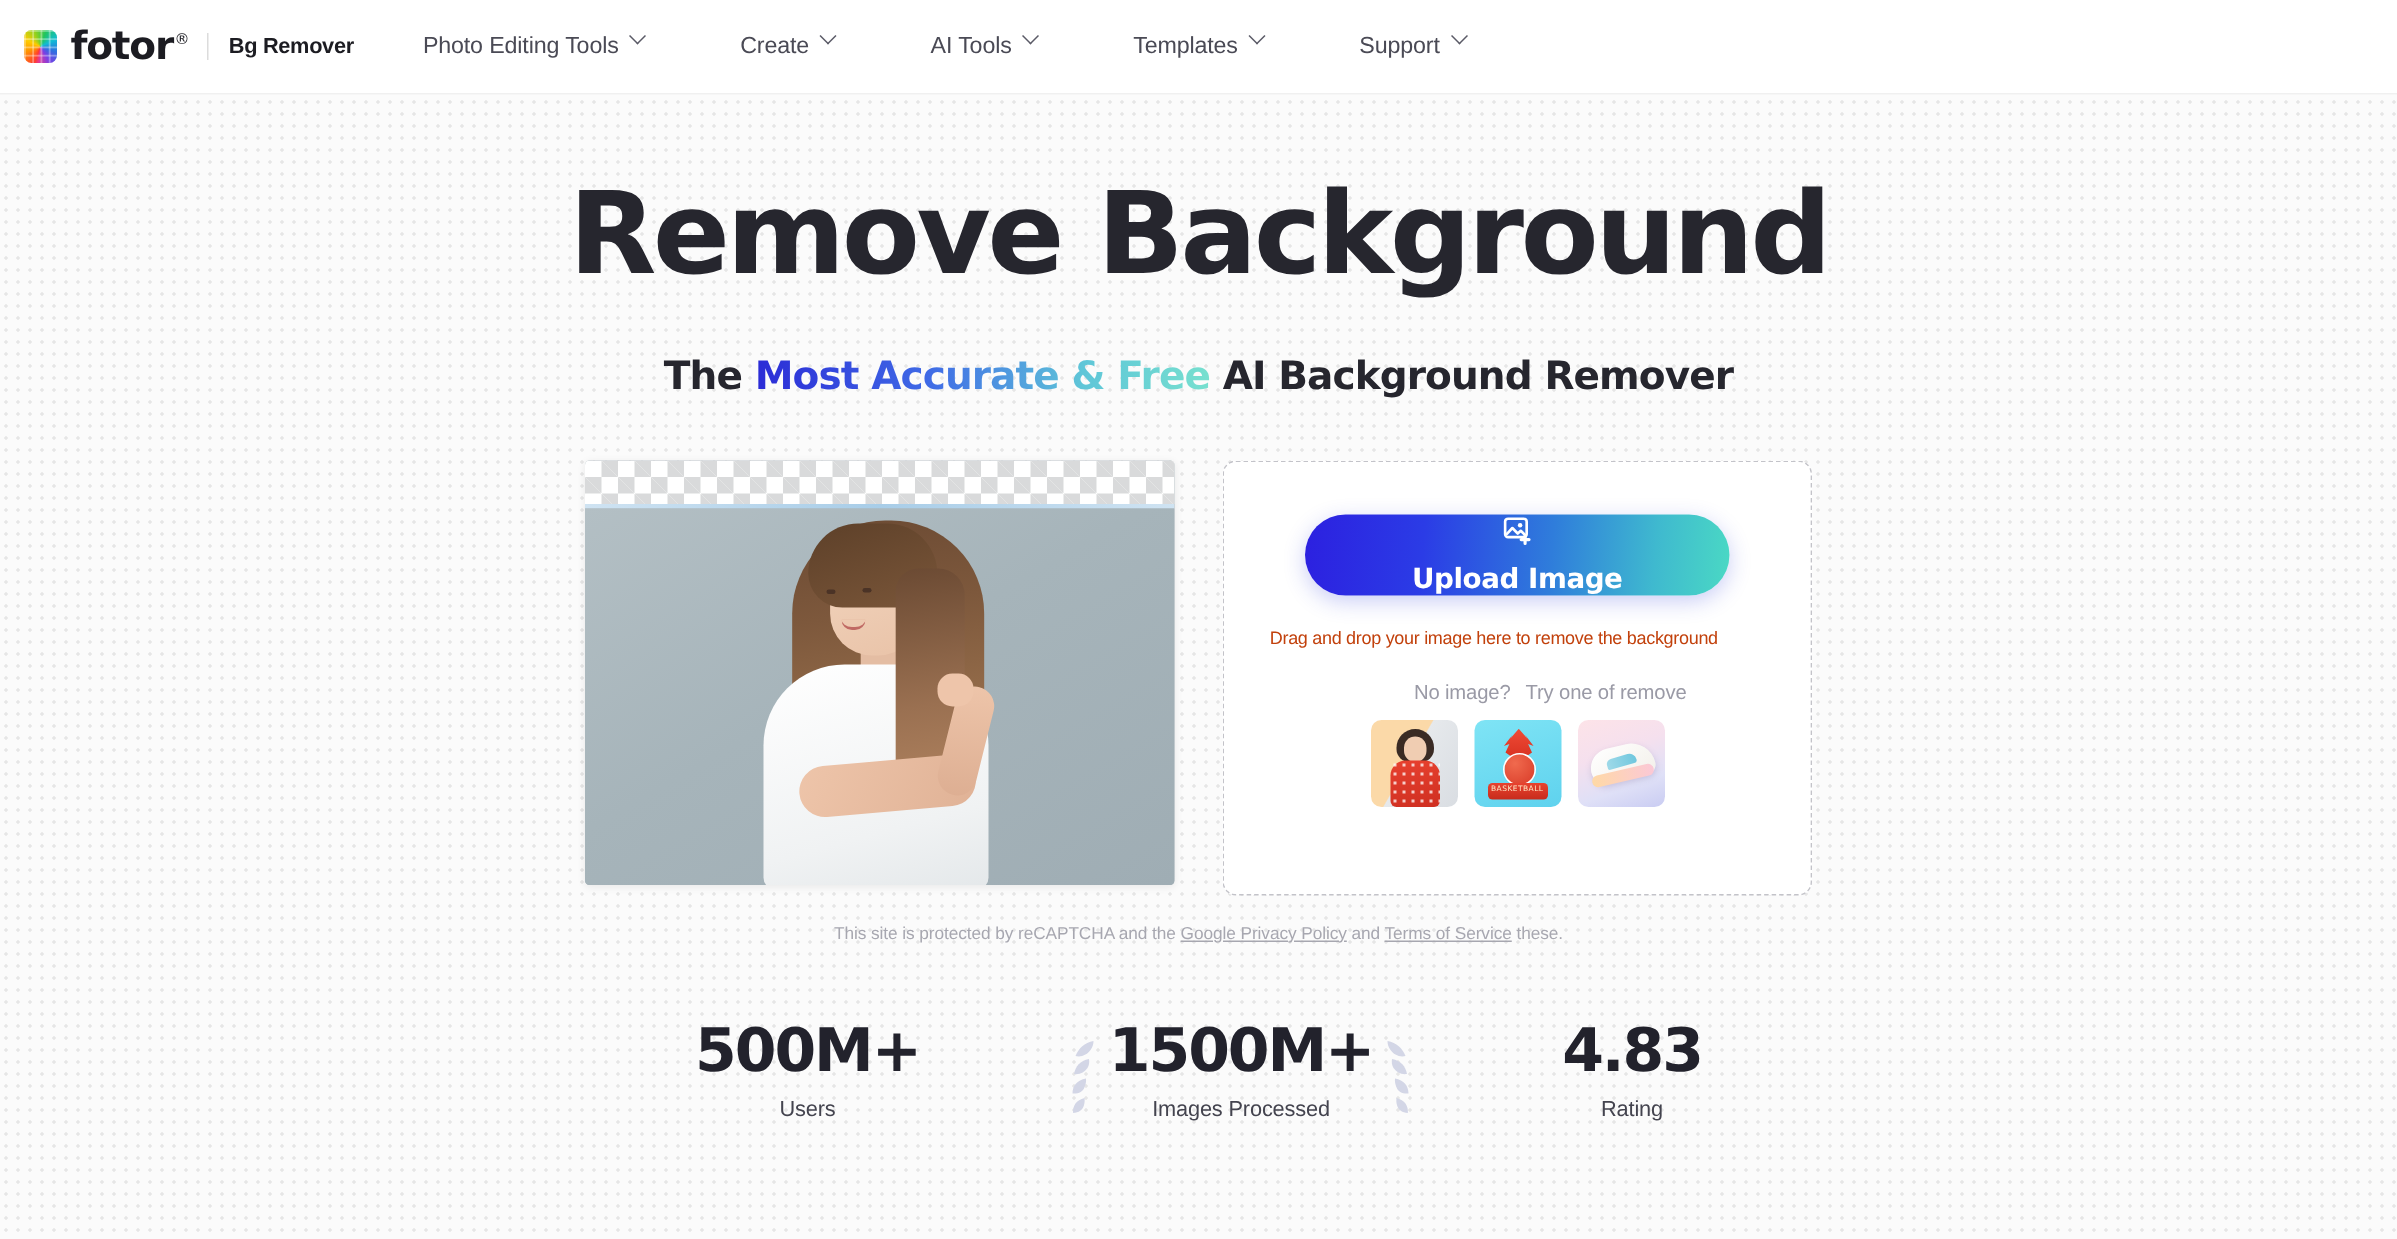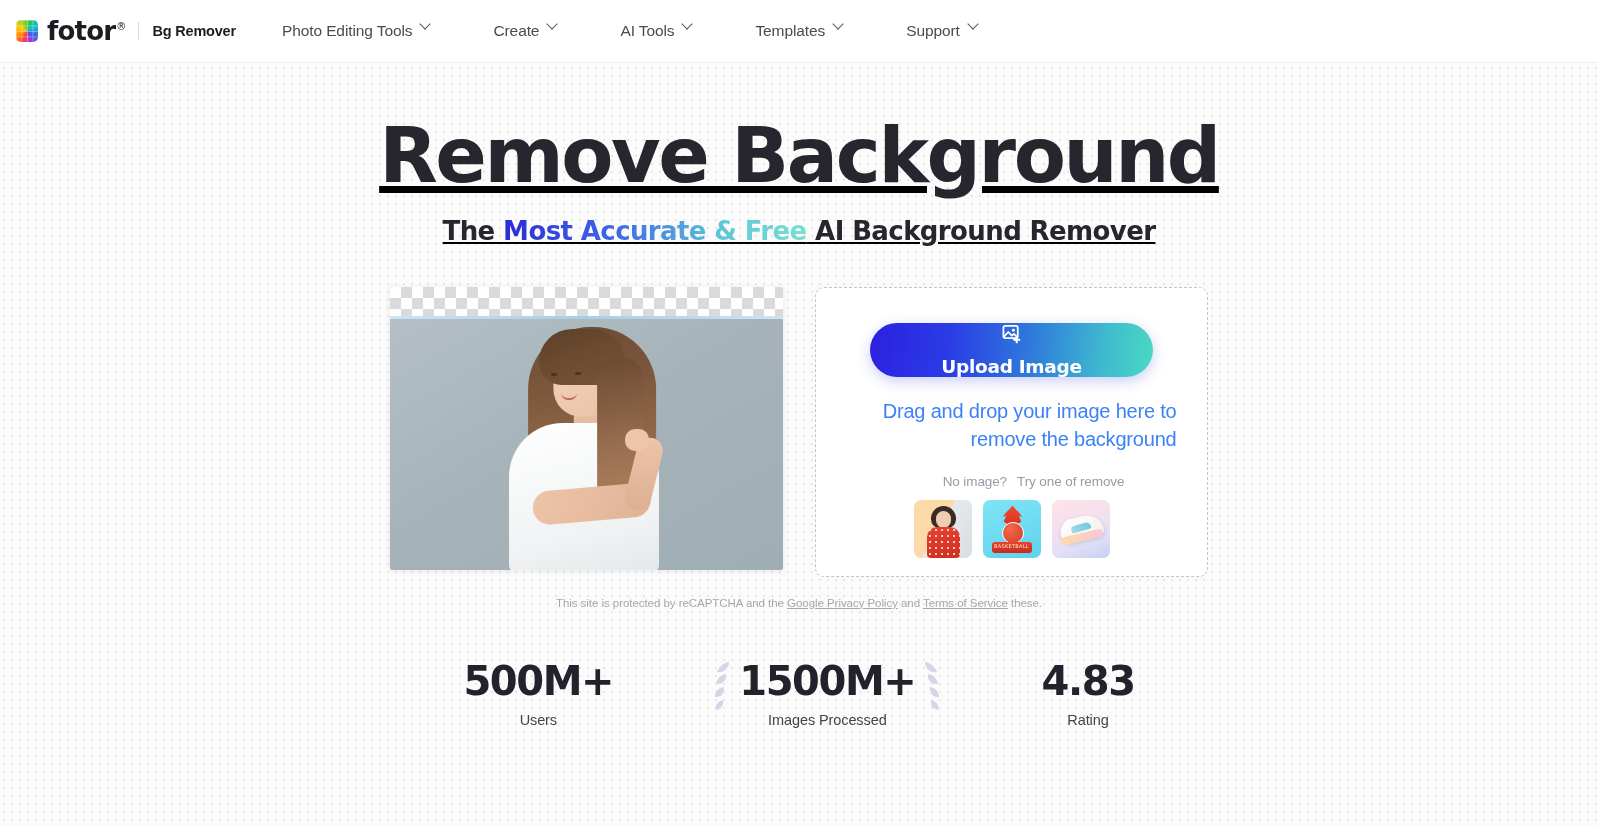--- a/index.html
+++ b/index.html
@@ -70,28 +70,28 @@
   }
   .chev::before {
     content:""; position:absolute; left:0; top:0;
     width:7px; height:7px;
     border-right:1.6px solid #5a5a66;
     border-bottom:1.6px solid #5a5a66;
     transform:rotate(45deg);
   }
 
   
-  .hero { text-align:center; padding-top:53px;text-decoration:underline; }
+  .hero { text-align:center; padding-top:53px; }
   .hero-title {
     font-size:76px; font-weight:700; color:#26262e;
     letter-spacing:-2.4px; line-height:1.05;
     font-family:"DejaVu Sans", sans-serif;
   }
   .hero-sub {
-    margin-top:20px;
+    margin-top:40px;
     font-size:26px; font-weight:700; color:#26262e;
     letter-spacing:-0.6px;
     font-family:"DejaVu Sans", sans-serif;
   }
   .grad-text {
     background:linear-gradient(90deg,#2b2bd6 0%,#3f6ae6 38%,#5fc6d8 72%,#77e0cf 100%);
     -webkit-background-clip:text; background-clip:text;
     -webkit-text-fill-color:transparent; color:transparent;
   }
 
@@ -203,22 +203,22 @@
     background:linear-gradient(95deg,#2c20e0 0%,#2b3ce6 28%,#2f7ddb 58%,#3fb9cf 82%,#4ad9c4 100%);
     color:#ffffff; font-size:18.5px; font-weight:700;
     letter-spacing:-0.3px; cursor:pointer;
     display:flex; align-items:center; justify-content:center; gap:12px;
     font-family:"DejaVu Sans", sans-serif;
     box-shadow:0 4px 14px rgba(45,60,220,.25);
     flex-direction:column;
   }
   .img-plus-icon { width:22px; height:22px; display:block; }
   .drop-text {
-    margin-top:20px; width:330px; text-align:right;
-    font-size:20px; color:#3b82f6; line-height:1.42; letter-spacing:-0.2px;
+    margin-top:20px; width:330px; text-align:left;
+    font-size:12px; color:#c2410c; line-height:1.42; letter-spacing:-0.2px;
   }
   .try-row {
     margin-top:20px; display:flex; gap:10px; align-items:center;
     font-size:13.5px; color:#9a9aa6; letter-spacing:-0.1px;padding-left:44px;
   }
   .thumbs { margin-top:11px; display:flex; gap:11px; }
   .thumb {
     width:58px; height:58px; border-radius:7px; overflow:hidden;
     cursor:pointer; position:relative;
   }
@@ -260,21 +260,21 @@
   }
   .stat { text-align:center; position:relative; }
   .stat-value {
     font-size:40px; font-weight:700; color:#22222c;
     letter-spacing:-1.4px; line-height:1.15;
     font-family:"DejaVu Sans", sans-serif;
   }
   .stat-label {
     margin-top:8px; font-size:14.5px; color:#44444f; letter-spacing:-0.1px;
   }
-  .stat-wreath { display:flex; align-items:flex-start; justify-content:center; gap:6px; }
+  .stat-wreath { display:flex; align-items:flex-end; justify-content:center; gap:6px; }
   .wreath { width:26px; height:58px; flex:none; }
 </style>
 </head>
 <body>
 
 <div class="header">
   <div class="brand">
     <span class="logo-mark"></span>
     <span class="logo-text"><span>fotor</span><sup class="logo-reg">®</sup></span>
   </div>

